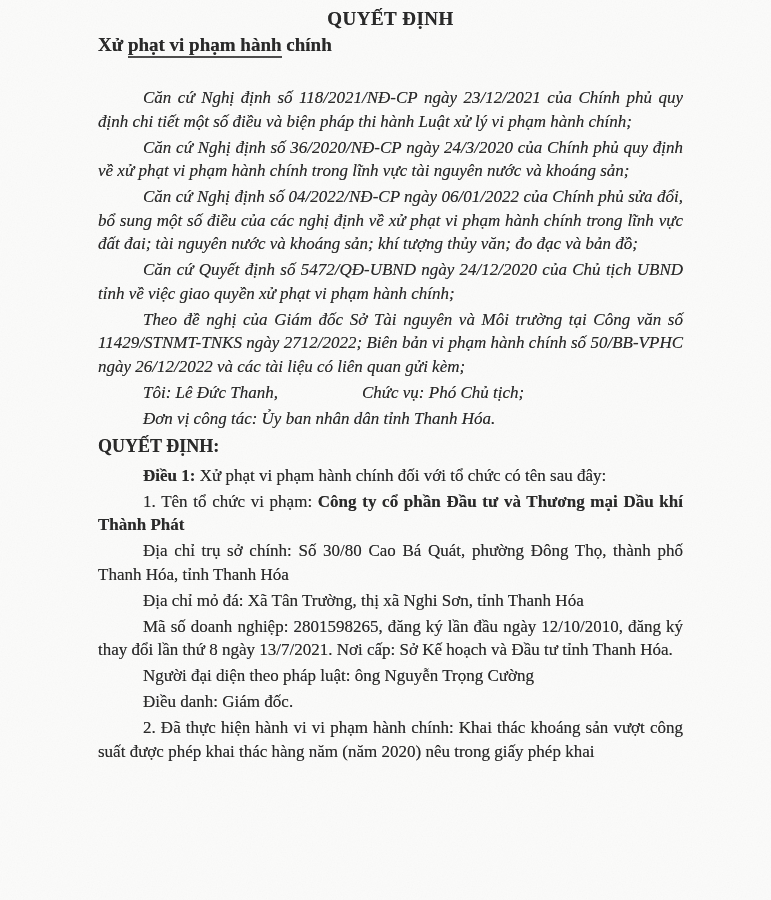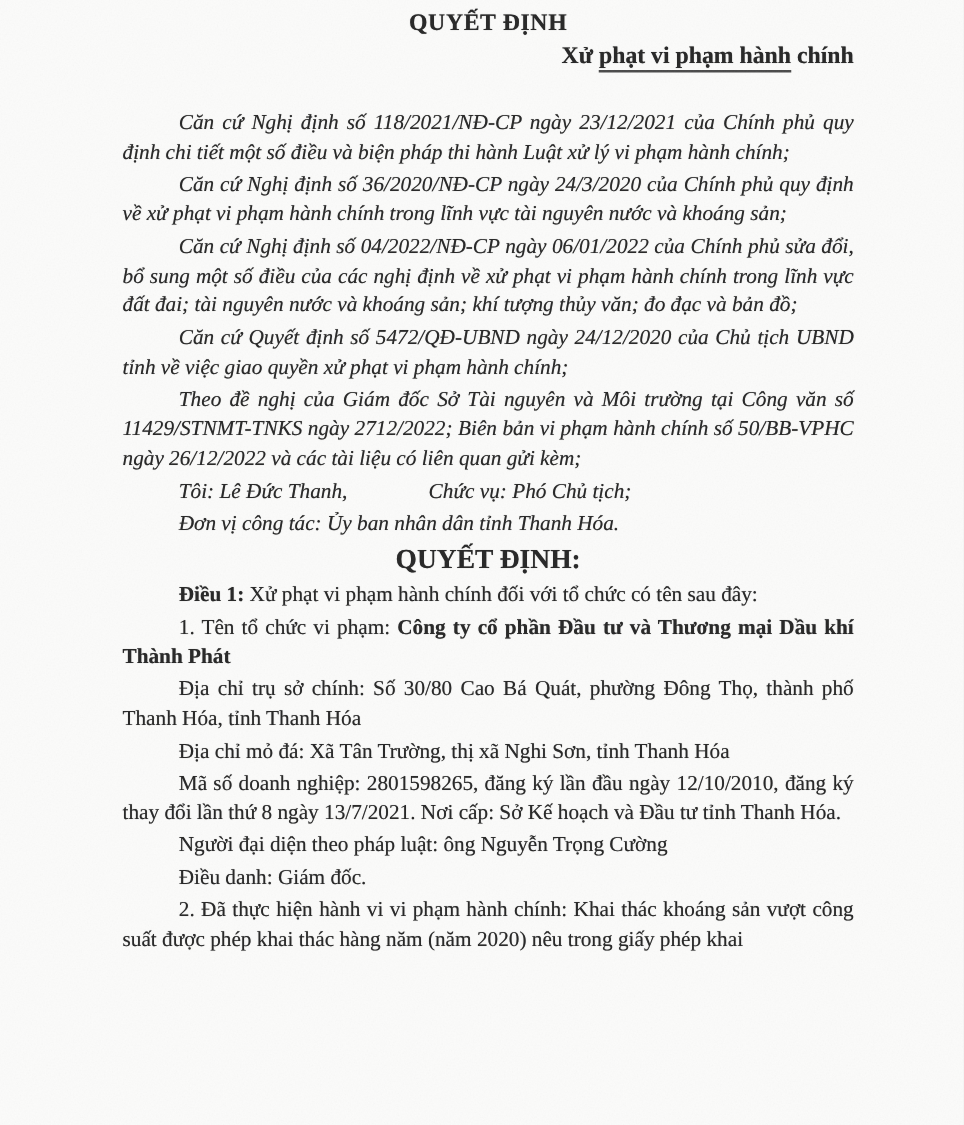--- a/index.html
+++ b/index.html
@@ -24,50 +24,49 @@
   }
   .doc-title {
     text-align:center;
     font-weight:bold;
     font-size:19px;
     line-height:24px;
     letter-spacing:0.5px;
     text-shadow:0 0 0.6px rgba(30,30,30,0.65);
   }
   .doc-subtitle {
-    text-align:right;
+    text-align:left;
     font-weight:bold;
     font-size:19px;
     line-height:25px;
     margin-top:1px;
     text-shadow:0 0 0.6px rgba(30,30,30,0.65);
   }
   .doc-subtitle .u {
     border-bottom:2px solid #4a4a4a;
     padding-bottom:1px;
   }
   .paras { margin-top:29px; }
   p.para {
     margin:2.5px 0;
     text-align:justify;
     text-indent:45px;
     font-size:17px;
     line-height:23.5px;
     text-shadow:0 0 0.6px rgba(30,30,30,0.55);
   }
   p.para.center {
-    text-align:center;
     text-indent:0;
     font-weight:bold;
-    font-size:22px;
+    font-size:18px;
     margin:5px 0;
   }
   .italic { font-style:italic; }
   .bold   { font-weight:bold; }
-  .gap-before { margin-left:65px; }
+  .gap-before { margin-left:84px; }
 </style>
 </head>
 <body>
 
 <div class="page">
   <div class="content">
     <div class="doc-title">QUYẾT ĐỊNH</div>
     <div class="doc-subtitle">
       <span>Xử </span><span class="u">phạt vi phạm hành</span><span> chính</span>
     </div>

